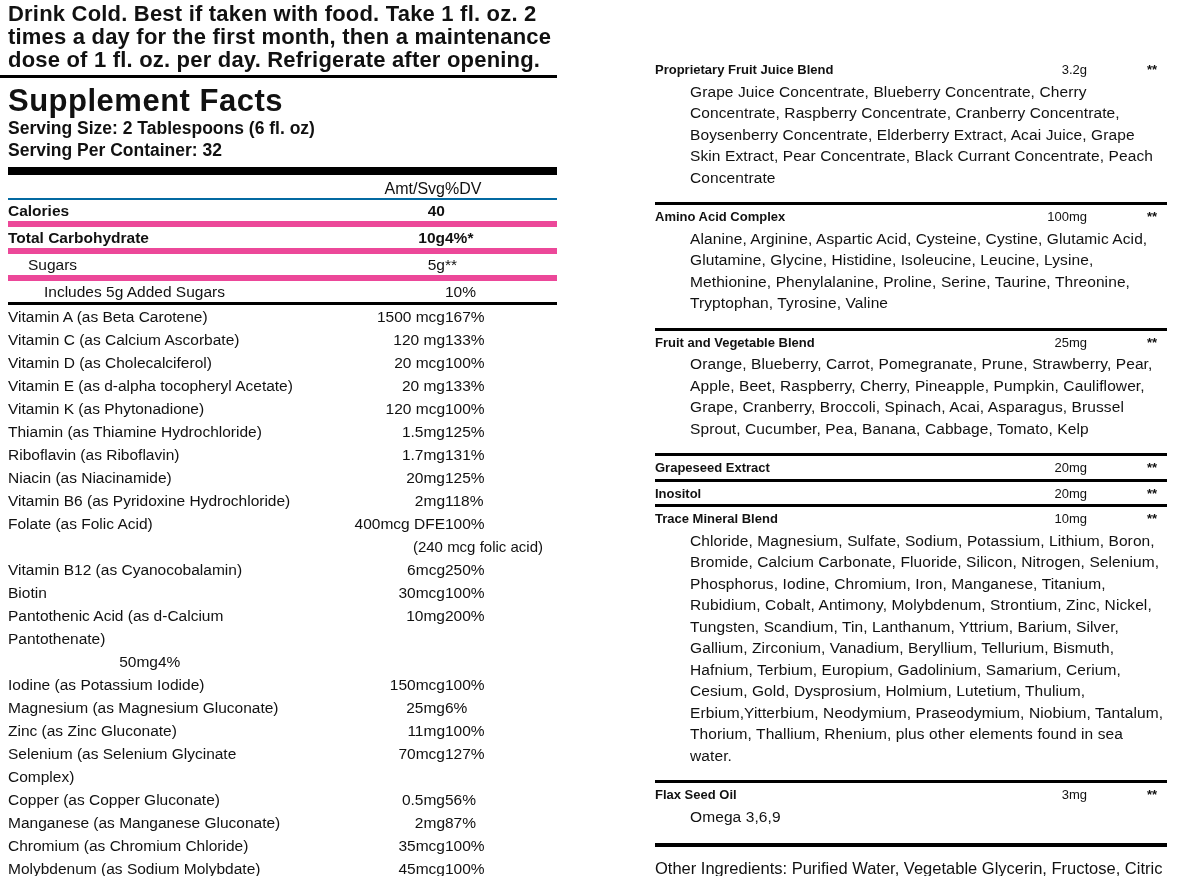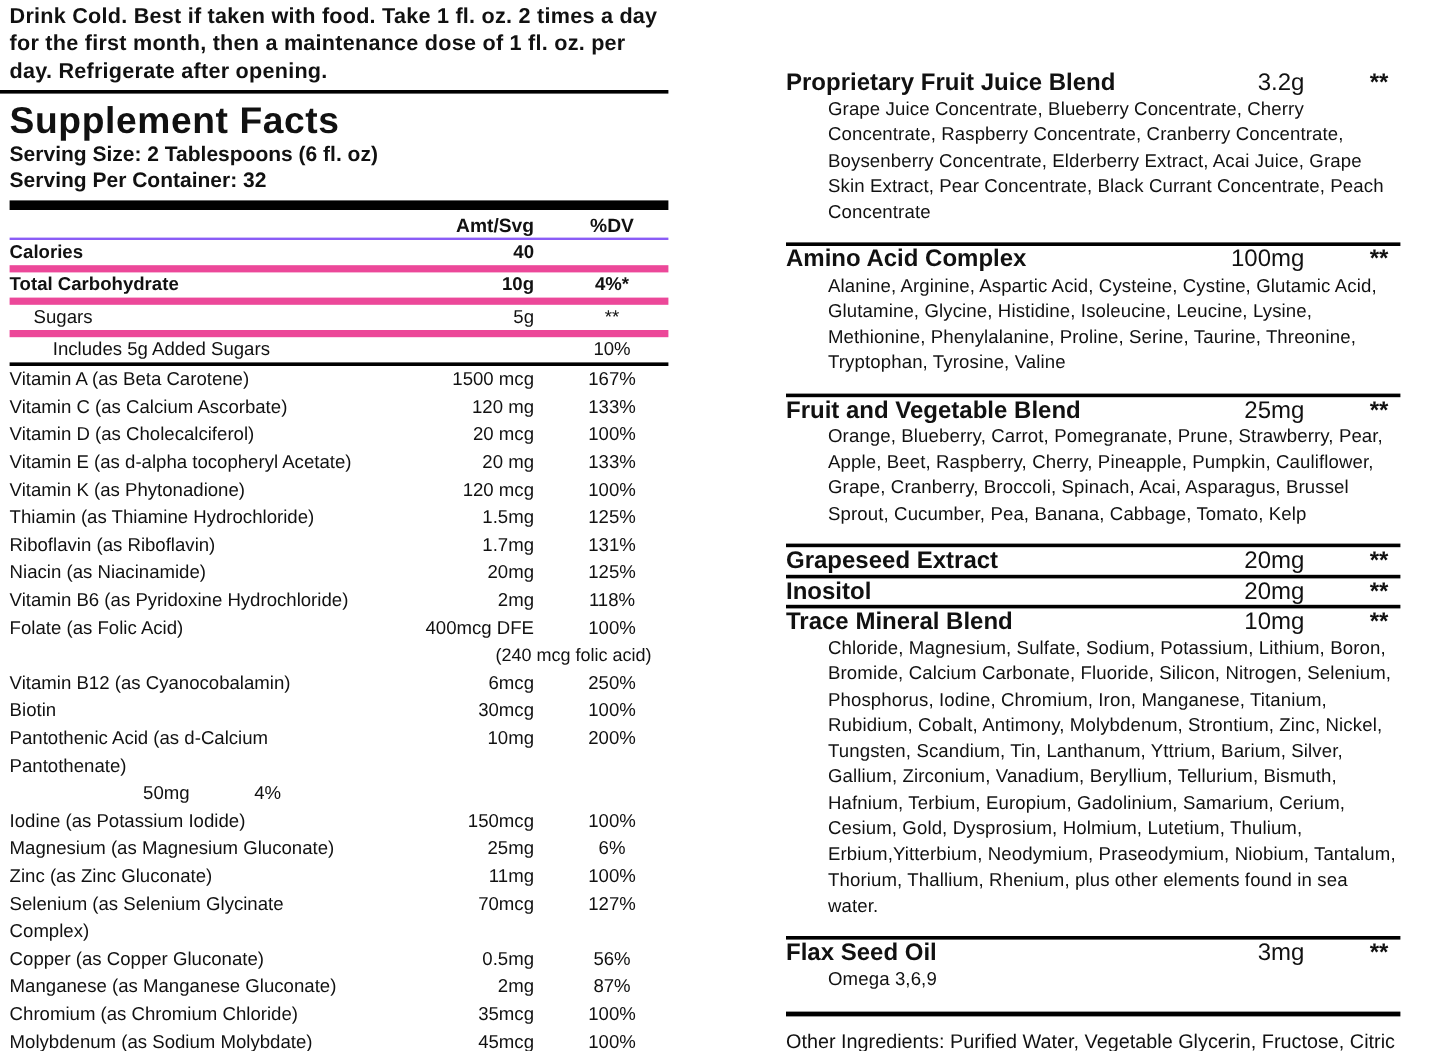--- a/index.html
+++ b/index.html
@@ -4,42 +4,42 @@
 <style>
   html,body{margin:0;padding:0;}
   body{
     width:1200px;height:876px;position:relative;overflow:hidden;
     background:#ffffff;color:#111;
     font-family:"Liberation Sans", sans-serif;
     -webkit-font-smoothing:antialiased;
   }
   
   .left{position:absolute;left:8px;top:2px;width:549px;}
-  .directions{font-weight:bold;font-size:18px;line-height:23px;letter-spacing:0.2px;}
+  .directions{font-weight:bold;font-size:22px;line-height:23px;letter-spacing:0.2px;}
   .dir-rule{height:0;border-top:3px solid #000;margin:4px 0 0 -8px;width:557px;}
   .sf-title{font-size:31px;font-weight:900;letter-spacing:0.5px;line-height:34px;margin-top:6px;}
   .serving{font-size:17.5px;font-weight:bold;line-height:21.5px;}
   .thick-bar{height:8px;background:#000;margin-top:6px;}
-  .hdr-row{display:flex;font-weight:bold;font-size:16px;height:23px;align-items:flex-end;border-bottom:2px solid #8b5cf6;}
+  .hdr-row{display:flex;font-weight:normal;font-size:16px;height:23px;align-items:flex-end;border-bottom:2px solid #0369a1;}
   .lbl{flex:1;}
   .amt{width:150px;text-align:right;white-space:nowrap;}
-  .dv{width:112px;text-align:center;padding-right:14px;box-sizing:border-box;white-space:nowrap;padding-left:32px;}
+  .dv{width:112px;text-align:left;padding-right:14px;box-sizing:border-box;white-space:nowrap;}
   .row{display:flex;font-size:15.5px;line-height:23px;}
   .row.top{line-height:21px;}
   .row.bold{font-weight:bold;}
   .row.rule1{border-bottom:6px solid #ec4899;}
   .row.rule-heavy{border-bottom:3px solid #000;}
   .indent1{padding-left:20px;}
   .indent2{padding-left:36px;}
   .note-row{text-align:right;padding-right:14px;font-size:15px;line-height:23px;}
   
   .right{position:absolute;left:655px;top:58px;width:512px;}
   .sec{border-top:3px solid #000;}
   .sec:first-child{border-top:none;}
-  .sec-hdr{display:flex;font-size:20px;line-height:21.5px;padding-top:1px;}
+  .sec-hdr{display:flex;font-size:13px;line-height:21.5px;padding-top:1px;}
   .sec-name{font-weight:bold;flex:1;}
   .sec-amt{width:120px;text-align:right;white-space:nowrap;}
   .sec-dv{width:80px;text-align:right;padding-right:10px;box-sizing:border-box;font-weight:bold;white-space:nowrap;}
   .sec-ing{margin-left:35px;font-size:15.5px;line-height:21.5px;letter-spacing:0.1px;padding-bottom:14px;}
   .end-rule{height:0;border-top:4px solid #000;margin-top:2px;}
   .footnotes{margin-top:7px;font-size:16px;line-height:23px;letter-spacing:0.4px;}
   .other{margin-top:9px;font-size:16.5px;line-height:25px;width:535px;}
 </style>
 </head>
 <body>

